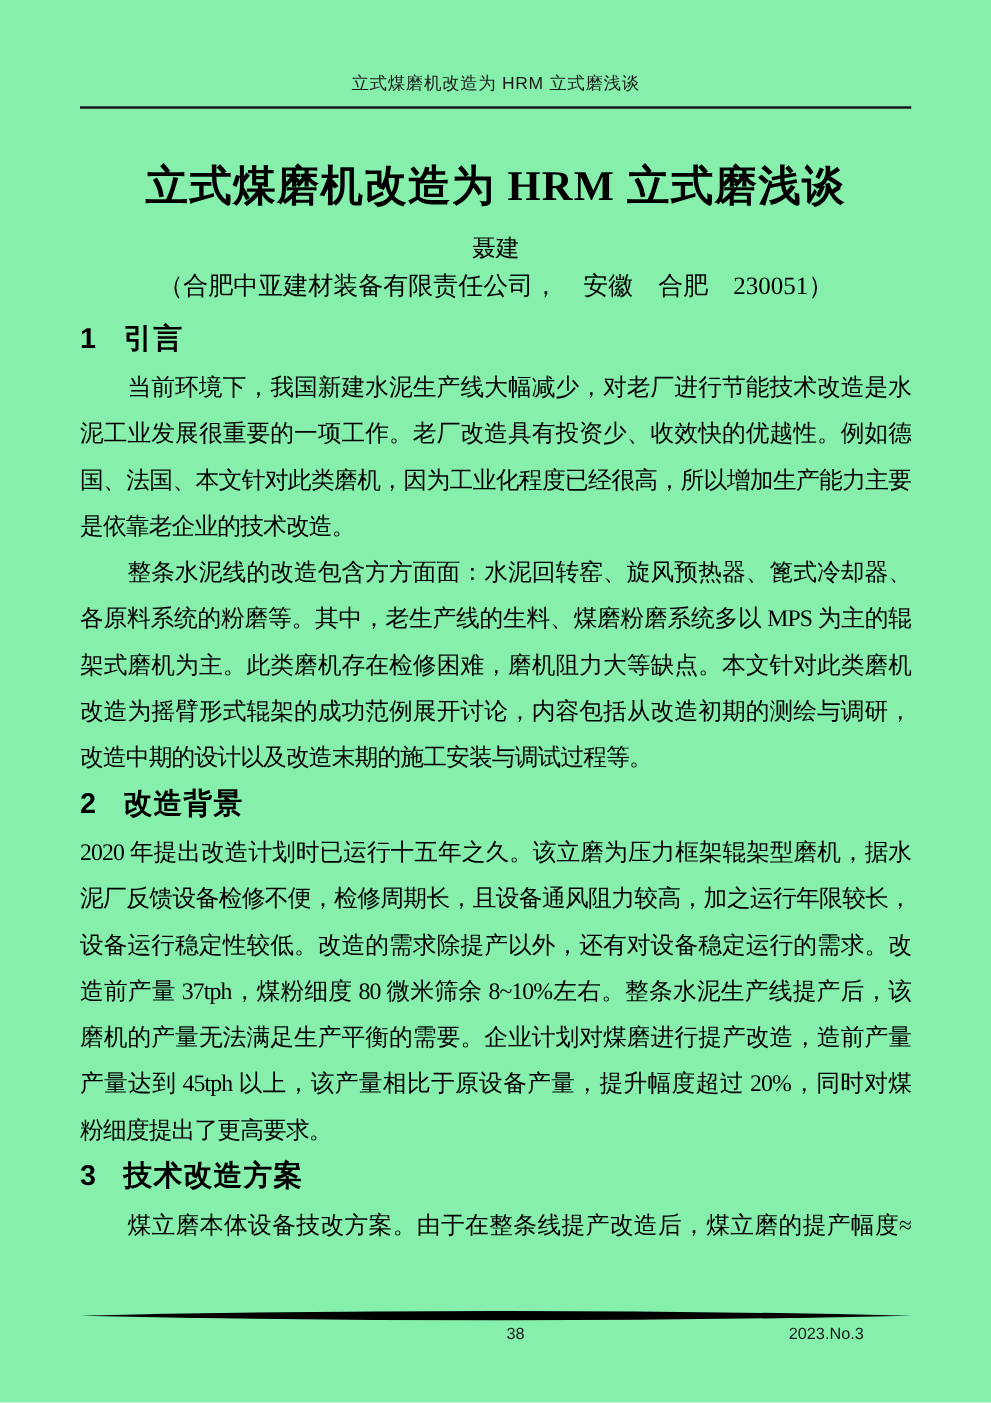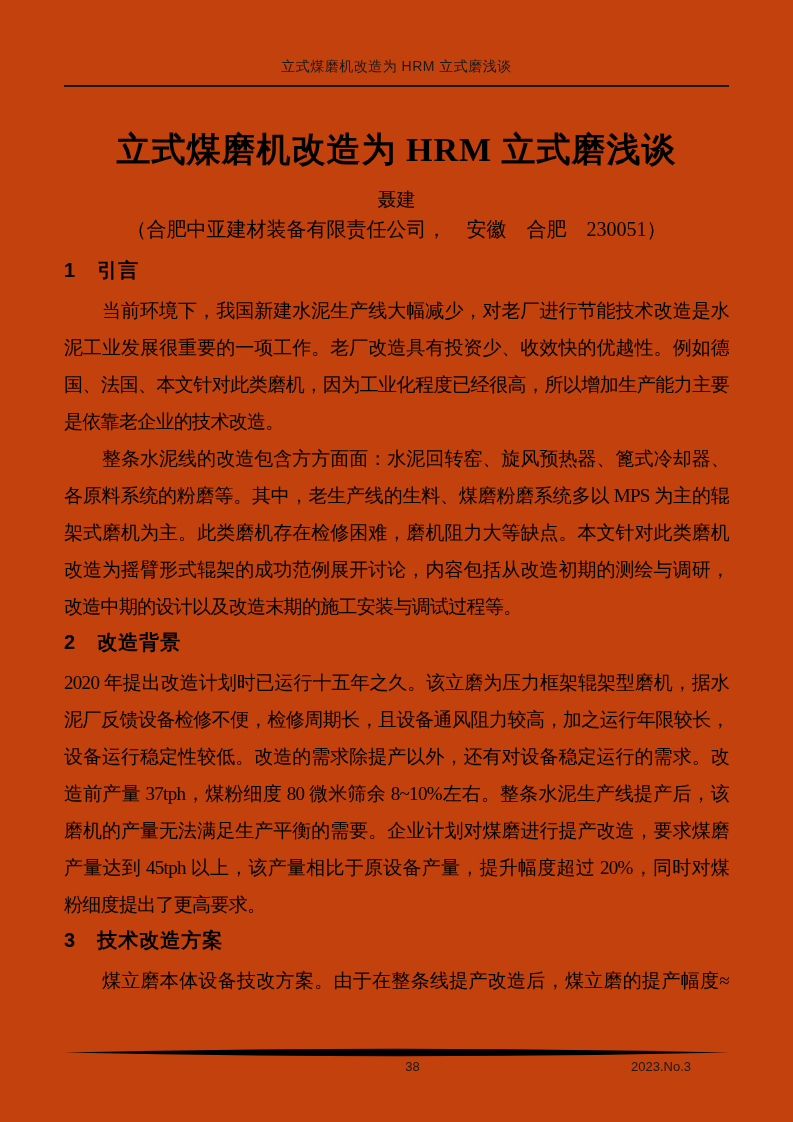--- a/index.html
+++ b/index.html
@@ -1,21 +1,21 @@
 <!DOCTYPE html>
 <html><head>
 <meta charset="utf-8">
 <style>
   * { margin: 0; padding: 0; box-sizing: border-box; }
   html, body { background: #ffffff; }
   .page {
     position: relative;
     width: 793px;
     height: 1122px;
-    background: #c2410c;
+    background: #86efac;
     overflow: hidden;
     font-family: "Liberation Serif", "DejaVu Serif", serif;
     color: #000000;
   }
   .running-header {
     padding-top: 58px;
   }
   .running-title {
     text-align: center;
     font-size: 14px;
@@ -50,21 +50,21 @@
     margin-top: 2px;
     margin-bottom: 12px;
     text-align: center;
     font-size: 20px;
     line-height: 28px;
   }
   .section-heading {
     margin: 2px 0 7px 0;
     font-family: "Liberation Sans", "DejaVu Sans", sans-serif;
     font-weight: bold;
-    font-size: 20px;
+    font-size: 23px;
     line-height: 30px;
     color: #000000;
   }
   .sec-num { display: inline-block; }
   .sec-title { display: inline-block; margin-left: 22px; letter-spacing: 1px; }
   .paragraph { }
   .line {
     font-size: 19px;
     line-height: 37px;
     height: 37px;
@@ -141,21 +141,21 @@
           <div class="line">架式磨机为主。此类磨机存在检修困难，磨机阻力大等缺点。本文针对此类磨机</div>
           <div class="line">改造为摇臂形式辊架的成功范例展开讨论，内容包括从改造初期的测绘与调研，</div>
           <div class="line final">改造中期的设计以及改造末期的施工安装与调试过程等。</div>
         </div>
         <div class="section-heading"><span class="sec-num">2</span><span class="sec-title">改造背景</span></div>
         <div class="paragraph">
           <div class="line">2020 年提出改造计划时已运行十五年之久。该立磨为压力框架辊架型磨机，据水</div>
           <div class="line">泥厂反馈设备检修不便，检修周期长，且设备通风阻力较高，加之运行年限较长，</div>
           <div class="line">设备运行稳定性较低。改造的需求除提产以外，还有对设备稳定运行的需求。改</div>
           <div class="line">造前产量 37tph，煤粉细度 80 微米筛余 8~10%左右。整条水泥生产线提产后，该</div>
-          <div class="line">磨机的产量无法满足生产平衡的需要。企业计划对煤磨进行提产改造，要求煤磨</div>
+          <div class="line">磨机的产量无法满足生产平衡的需要。企业计划对煤磨进行提产改造，造前产量</div>
           <div class="line">产量达到 45tph 以上，该产量相比于原设备产量，提升幅度超过 20%，同时对煤</div>
           <div class="line final">粉细度提出了更高要求。</div>
         </div>
         <div class="section-heading"><span class="sec-num">3</span><span class="sec-title">技术改造方案</span></div>
         <div class="paragraph">
           <div class="line indent">煤立磨本体设备技改方案。由于在整条线提产改造后，煤立磨的提产幅度≈</div>
         </div>
       </div>
   </div>
 

